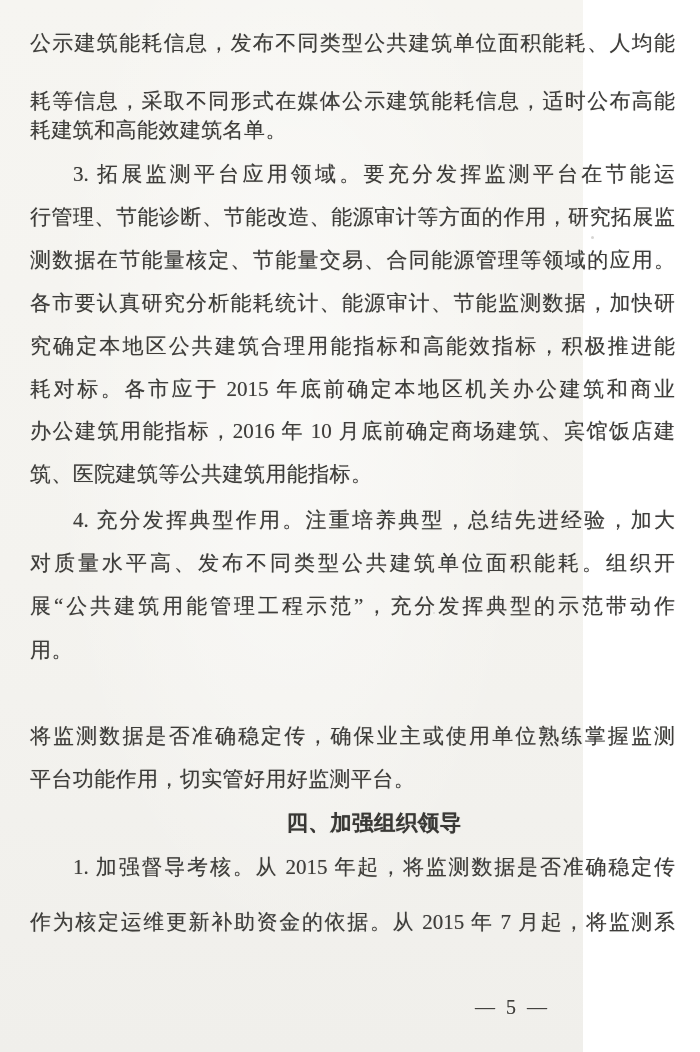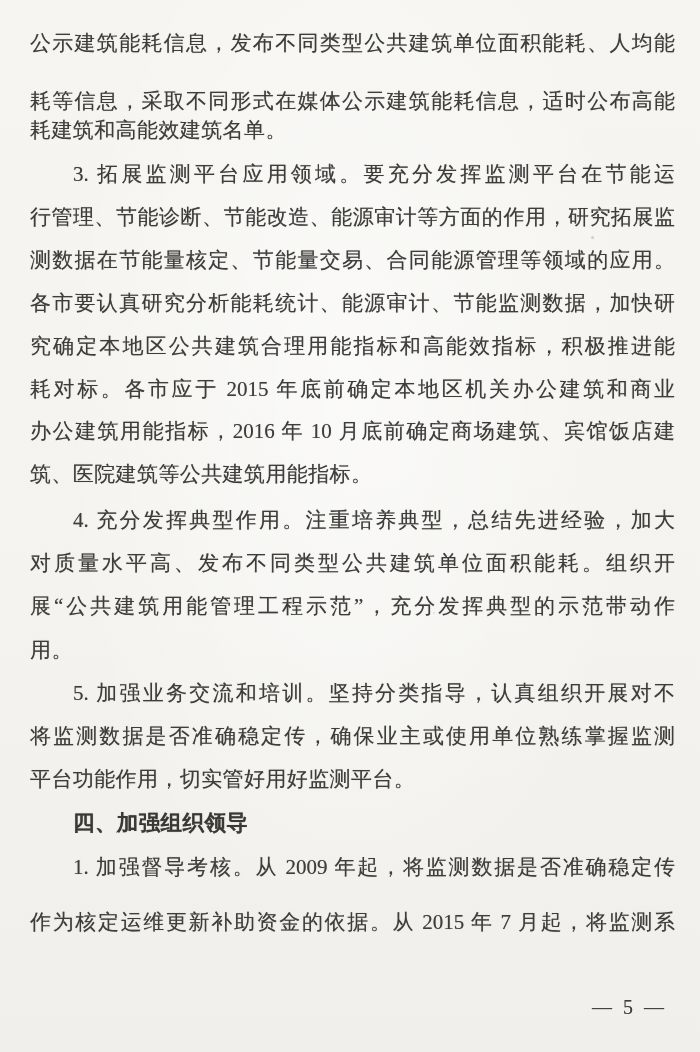--- a/index.html
+++ b/index.html
@@ -3,21 +3,21 @@
 <meta charset="utf-8">
 <style>
   html,body{margin:0;padding:0;}
   body{
     width:700px;height:1052px;
     font-family:"Liberation Serif","DejaVu Serif",serif;
     overflow:hidden;
   }
   .page{
     position:relative;
-    width:700px;height:1052px;
+    width:583px;height:1052px;
     background:
       radial-gradient(ellipse at 50% 38%, rgba(255,255,255,0.55) 0%, rgba(255,255,255,0) 60%),
       linear-gradient(180deg,#f6f5f1 0%,#f4f3ef 55%,#f0efeb 100%);
   }
   .textblock{
     position:absolute;
     left:30px;top:0;width:645px;height:1052px;
   }
   .line{
     position:absolute;
@@ -29,21 +29,21 @@
     white-space:nowrap;
     letter-spacing:0.4px;
   }
   .line.justify{
     white-space:normal;
     text-align:justify;
     text-align-last:justify;
     text-justify:inter-character;
     letter-spacing:0;
   }
-  .line.indent{ text-indent:43px; }
+  .line.indent{ text-indent:43px;text-align:center; }
   .line.heading{
     font-weight:700;
     font-size:21.5px;
     color:#393835;
     text-shadow:0 0 0.8px rgba(57,56,53,.6);
   }
   .kai{  }
   .pagenum{
     position:absolute;
     right:33px;top:996px;
@@ -77,27 +77,26 @@
     <div class="line justify" style="top:324px">究确定本地区公共建筑合理用能指标和高能效指标，积极推进能</div>
     <div class="line justify" style="top:367px">耗对标。各市应于 2015 年底前确定本地区机关办公建筑和商业</div>
     <div class="line justify" style="top:409px">办公建筑用能指标，2016 年 10 月底前确定商场建筑、宾馆饭店建</div>
     <div class="line" style="top:452px">筑、医院建筑等公共建筑用能指标。</div>
 
     <div class="line justify indent" style="top:498px"><span class="kai">4. 充分发挥典型作用。</span><span>注重培养典型，总结先进经验，加大</span></div>
     <div class="line justify" style="top:541px">对质量水平高、发布不同类型公共建筑单位面积能耗。组织开</div>
     <div class="line justify" style="top:584px">展“公共建筑用能管理工程示范”，充分发挥典型的示范带动作</div>
     <div class="line" style="top:628px">用。</div>
 
-    <div class="line justify indent" style="top:671px"><span class="kai">5. 加强业务交流和培训。</span><span>坚持分类指导，认真组织开展对不</span></div>
     <div class="line justify" style="top:714px">将监测数据是否准确稳定传，确保业主或使用单位熟练掌握监测</div>
     <div class="line" style="top:757px">平台功能作用，切实管好用好监测平台。</div>
 
     <div class="line heading indent" style="top:801px">四、加强组织领导</div>
 
-    <div class="line justify indent" style="top:845px"><span class="kai">1. 加强督导考核。</span><span>从 2009 年起，将监测数据是否准确稳定传</span></div>
+    <div class="line justify indent" style="top:845px"><span class="kai">1. 加强督导考核。</span><span>从 2015 年起，将监测数据是否准确稳定传</span></div>
     <div class="line justify" style="top:900px">作为核定运维更新补助资金的依据。从 2015 年 7 月起，将监测系</div>
 
   </div>
 
   <div class="pagenum">— 5 —</div>
 
   <div class="speck s1"></div>
   <div class="speck s2"></div>
   <div class="speck s3"></div>
 </div>

